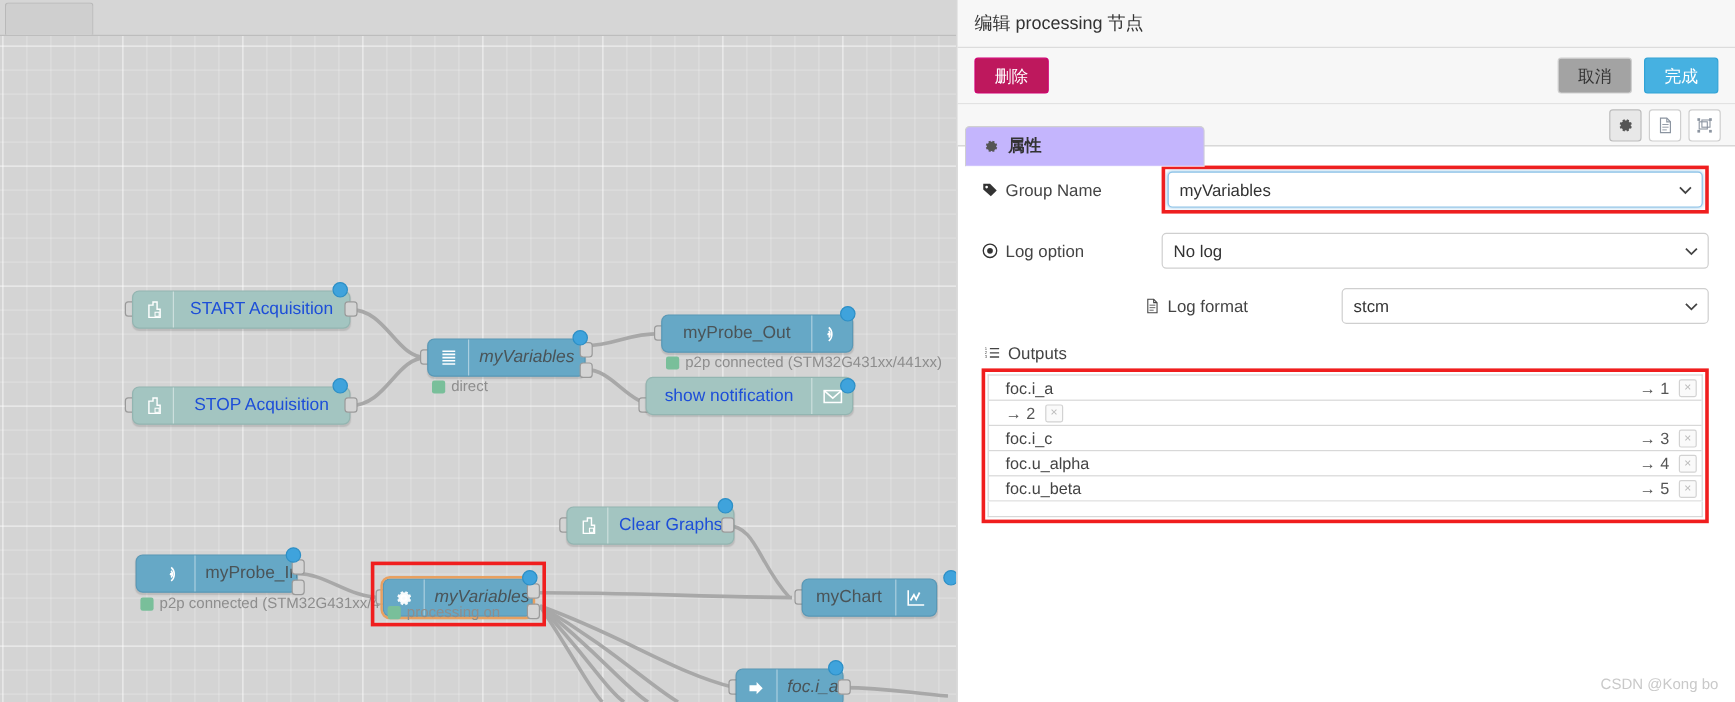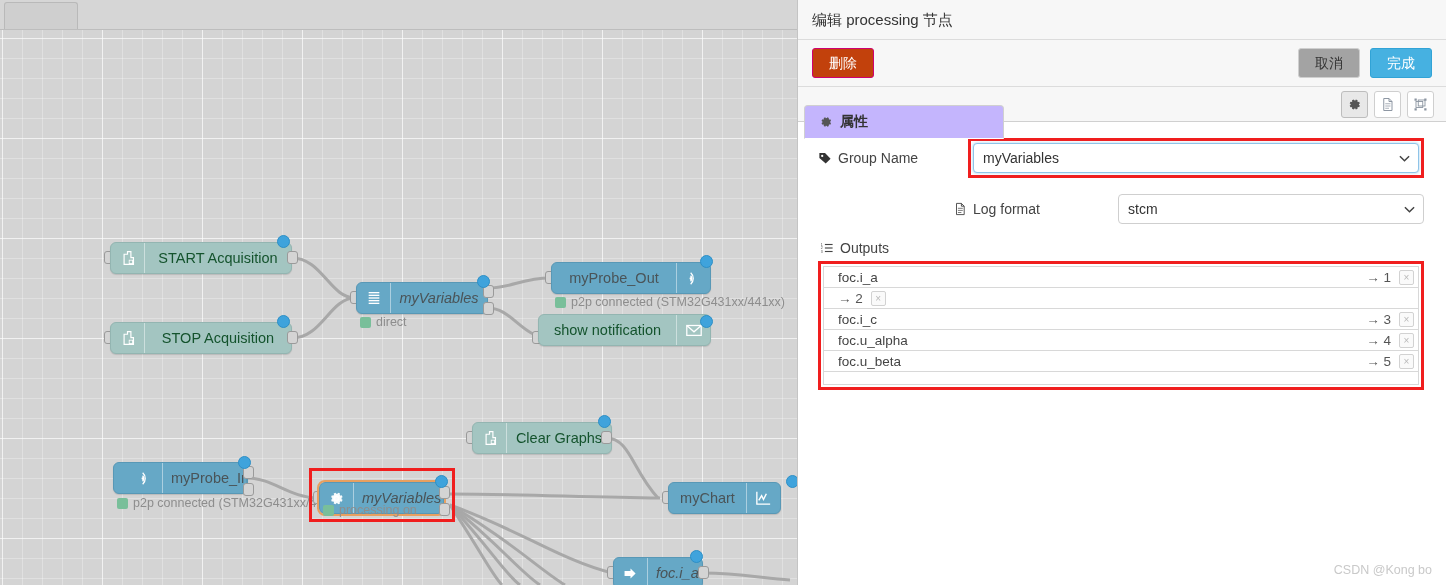--- a/index.html
+++ b/index.html
@@ -39,21 +39,21 @@
     background-position: 2px 0px, 0px 8px, 2px 0px, 0px 8px;
   }
   #wires { position: absolute; left:0; top:0; width: 797px; height: 585px; pointer-events: none; }
 
   .node {
     position: absolute;
     height: 32px;
     border-radius: 6px;
     border: 1px solid #9fb9c4;
     display: flex; align-items: center;
-    color: #14532d;
+    color: #1d4ed8;
     font-size: 14.5px;
     box-shadow: 0 1px 1px rgba(0,0,0,.12);
   }
   .node .nicon {
     width: 34px; height: 100%;
     display: flex; align-items: center; justify-content: center;
     flex: 0 0 34px;
   }
   .node .nicon svg { display:block; }
   .node .nlabel {
@@ -106,21 +106,21 @@
     height: 47px; background: #f7f7f7;
     border-bottom: 1px solid #dcdcdc;
     display: flex; align-items: center; padding: 0 14px;
   }
   #panel-actions .spacer { flex: 1 1 auto; }
   .btn {
     font-size: 14px; border-radius: 3px; cursor: pointer;
     padding: 7px 16px; line-height: 1;
     border: 1px solid transparent;
   }
-  .btn-delete { background: #c2410c; color: #fff; border-color: #cf0071; }
+  .btn-delete { background: #be185d; color: #fff; border-color: #cf0071; }
   .btn-cancel { background: #a3a3a3; color: #333; border-color: #cfcfcf; margin-right: 10px; }
   .btn-done { background: #46b1e1; color: #fff; border-color: #31a3d6; }
 
   #tabbar {
     position: relative; height: 35px;
     border-bottom: 1px solid #d0d0d0;
     background: #f7f7f7;
     display: flex; align-items: flex-end;
   }
   #tabbar .tab {
@@ -464,20 +464,39 @@
             <span>myVariables</span>
             <span class="chev">
               <svg class="ic" width="11" height="11" viewBox="0 0 12 12">
                   <path d="M1 4 L6 9 L11 4" fill="none" stroke="#444" stroke-width="1.6"></path>
                 </svg>
             </span>
           </div>
         </div>
       </div>
 
+      <div class="frow">
+        <div class="flabel w1">
+          <span>
+            <svg class="ic" width="14" height="14" viewBox="0 0 20 20">
+              <circle cx="10" cy="10" r="8" fill="none" stroke="#333" stroke-width="1.6"></circle>
+              <circle cx="10" cy="10" r="3.4" fill="#333"></circle>
+            </svg>
+          </span>
+          <span>Log option</span>
+        </div>
+        <div class="sel" style="flex:1 1 auto;">
+          <span>No log</span>
+          <span class="chev">
+            <svg class="ic" width="11" height="11" viewBox="0 0 12 12">
+                <path d="M1 4 L6 9 L11 4" fill="none" stroke="#444" stroke-width="1.6"></path>
+              </svg>
+          </span>
+        </div>
+      </div>
 
       <div class="frow" style="padding-left:135px;">
         <div class="flabel" style="width:165px;">
           <span>
             <svg class="ic" width="14" height="14" viewBox="0 0 20 20">
               <path d="M5 2 L12 2 L16 6 L16 18 L5 18 Z" fill="none" stroke="#444" stroke-width="1.3"></path>
               <path d="M12 2 L12 6 L16 6" fill="none" stroke="#444" stroke-width="1.3"></path>
               <g stroke="#444" stroke-width="1">
                   <line x1="7" y1="9" x2="14" y2="9"></line>
                   <line x1="7" y1="12" x2="14" y2="12"></line>

